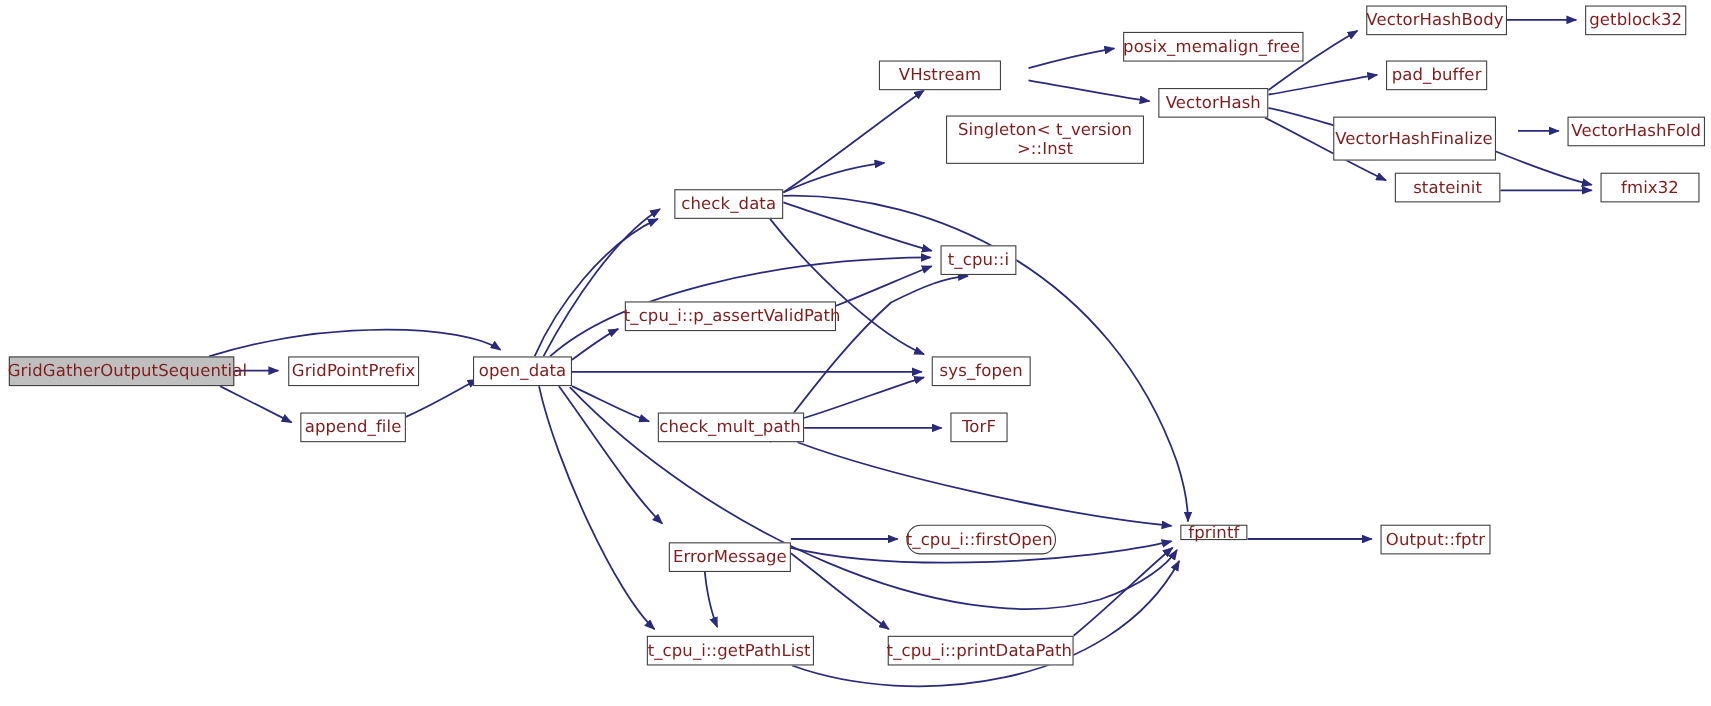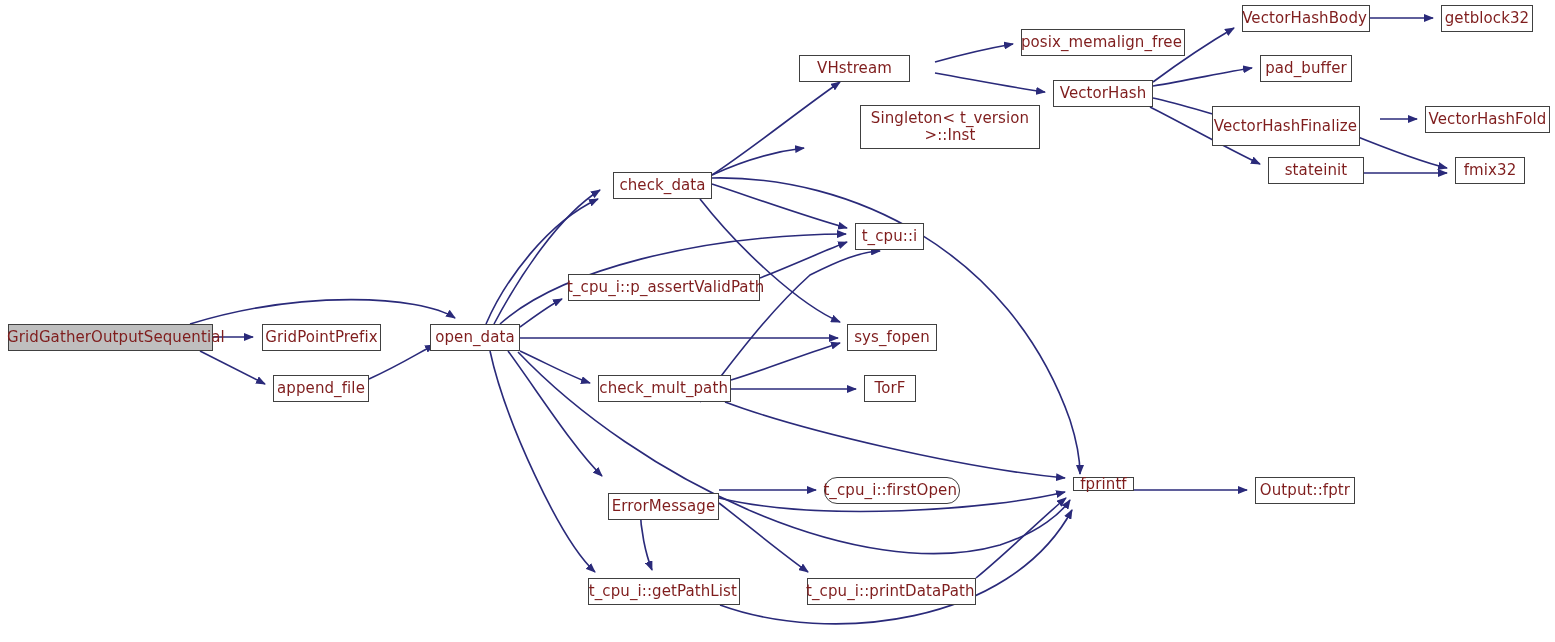--- a/index.html
+++ b/index.html
@@ -121,15 +121,15 @@
       <div class="node" style="left: 1021px; top: 29px; width: 164px; height: 27px;"><span class="node-label">posix_memalign_free</span></div>
       <div class="node" style="left: 1053px; top: 80px; width: 100px; height: 27px;"><span class="node-label">VectorHash</span></div>
       <div class="node" style="left: 1073px; top: 477px; width: 61px; height: 14px;"><span class="node-label">fprintf</span></div>
       <div class="node" style="left: 1242px; top: 5px; width: 128px; height: 27px;"><span class="node-label">VectorHashBody</span></div>
       <div class="node" style="left: 1260px; top: 55px; width: 92px; height: 27px;"><span class="node-label">pad_buffer</span></div>
       <div class="node" style="left: 1168px; top: 106px; width: 148px; height: 40px; margin-left: 44px;"><span class="node-label">VectorHashFinalize</span></div>
       <div class="node" style="left: 1268px; top: 157px; width: 96px; height: 27px;"><span class="node-label">stateinit</span></div>
       <div class="node" style="left: 1255px; top: 477px; width: 100px; height: 27px;"><span class="node-label">Output::fptr</span></div>
       <div class="node" style="left: 1441px; top: 5px; width: 92px; height: 27px;"><span class="node-label">getblock32</span></div>
       <div class="node" style="left: 1425px; top: 106px; width: 125px; height: 27px;"><span class="node-label">VectorHashFold</span></div>
-      <div class="node" style="left: 1455px; top: 157px; width: 70px; height: 27px;"><span class="node-label">fmix32</span></div>
+      <div class="node" style="left: 1455px; top: 157px; width: 90px; height: 27px;"><span class="node-label">fmix32</span></div>
     </div>
 </div>
 
 </body></html>

